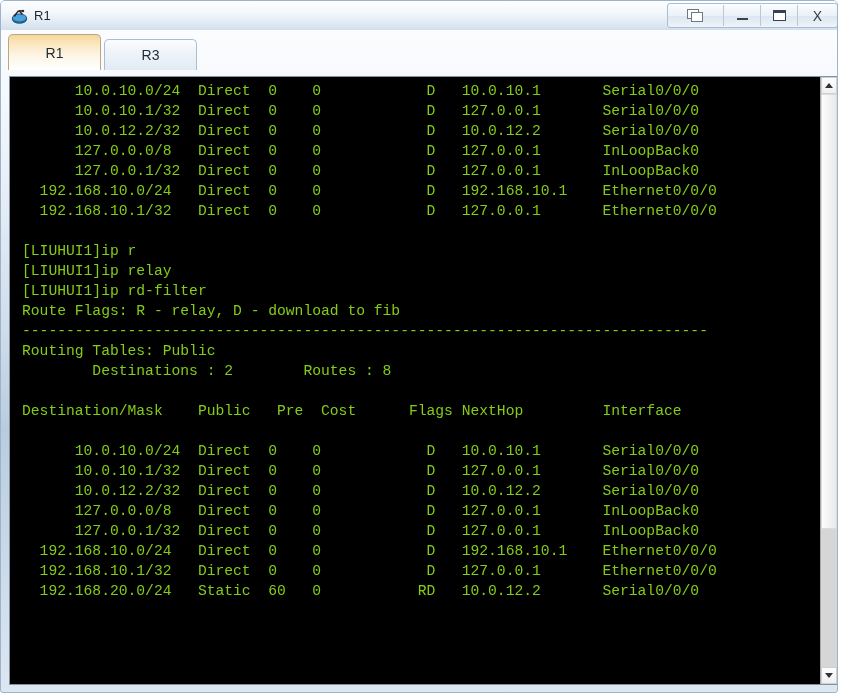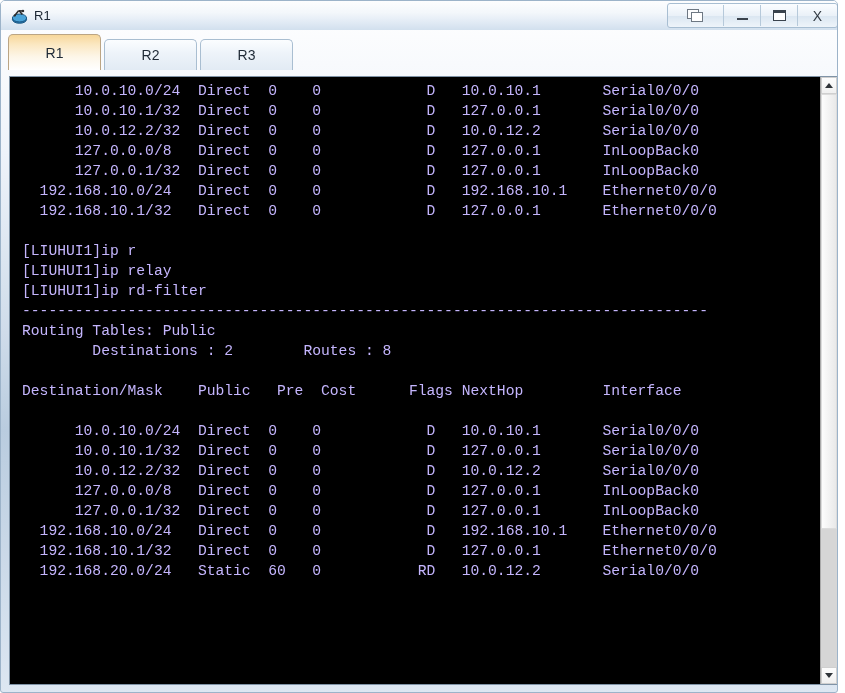--- a/index.html
+++ b/index.html
@@ -166,21 +166,21 @@
     flex: 1;
     position: relative;
     background: #000000;
     overflow: hidden;
     padding: 4px 0 0 0;
   }
   .term-line {
     font-family: "Liberation Mono", "DejaVu Sans Mono", monospace;
     font-size: 14.7px;
     line-height: 20px;
-    color: #c4b5fd;
+    color: #84cc16;
     white-space: pre;
     padding-left: 12px;
     letter-spacing: -0.02px;
     height: 20px;
   }
 
   
   .scrollbar {
     width: 17px;
     flex: 0 0 17px;
@@ -265,43 +265,41 @@
       </div>
       <div class="win-btn">
         <span class="glyph-x">X</span>
       </div>
     </div>
   </div>
 
   <div class="tabstrip">
     <div class="tab active">
       <span>R1</span>
-    </div>
-    <div class="tab">
-      <span>R2</span>
     </div>
     <div class="tab">
       <span>R3</span>
     </div>
     <div class="tabstrip-filler"></div>
   </div>
 
   <div class="terminal-wrap">
     <div class="terminal" id="terminal" style="color: rgb(232, 232, 60); background: rgb(0, 0, 0);">
         <div class="term-line">      10.0.10.0/24  Direct  0    0            D   10.0.10.1       Serial0/0/0</div>
         <div class="term-line">      10.0.10.1/32  Direct  0    0            D   127.0.0.1       Serial0/0/0</div>
         <div class="term-line">      10.0.12.2/32  Direct  0    0            D   10.0.12.2       Serial0/0/0</div>
         <div class="term-line">      127.0.0.0/8   Direct  0    0            D   127.0.0.1       InLoopBack0</div>
         <div class="term-line">      127.0.0.1/32  Direct  0    0            D   127.0.0.1       InLoopBack0</div>
         <div class="term-line">  192.168.10.0/24   Direct  0    0            D   192.168.10.1    Ethernet0/0/0</div>
         <div class="term-line">  192.168.10.1/32   Direct  0    0            D   127.0.0.1       Ethernet0/0/0</div>
         <div class="term-line"></div>
         <div class="term-line">[LIUHUI1]ip r</div>
         <div class="term-line">[LIUHUI1]ip relay</div>
         <div class="term-line">[LIUHUI1]ip rd-filter</div>
+        <div class="term-line">Route Flags: R - relay, D - download to fib</div>
         <div class="term-line">------------------------------------------------------------------------------</div>
         <div class="term-line">Routing Tables: Public</div>
         <div class="term-line">        Destinations : 2        Routes : 8</div>
         <div class="term-line"></div>
         <div class="term-line">Destination/Mask    Public   Pre  Cost      Flags NextHop         Interface</div>
         <div class="term-line"></div>
         <div class="term-line">      10.0.10.0/24  Direct  0    0            D   10.0.10.1       Serial0/0/0</div>
         <div class="term-line">      10.0.10.1/32  Direct  0    0            D   127.0.0.1       Serial0/0/0</div>
         <div class="term-line">      10.0.12.2/32  Direct  0    0            D   10.0.12.2       Serial0/0/0</div>
         <div class="term-line">      127.0.0.0/8   Direct  0    0            D   127.0.0.1       InLoopBack0</div>

